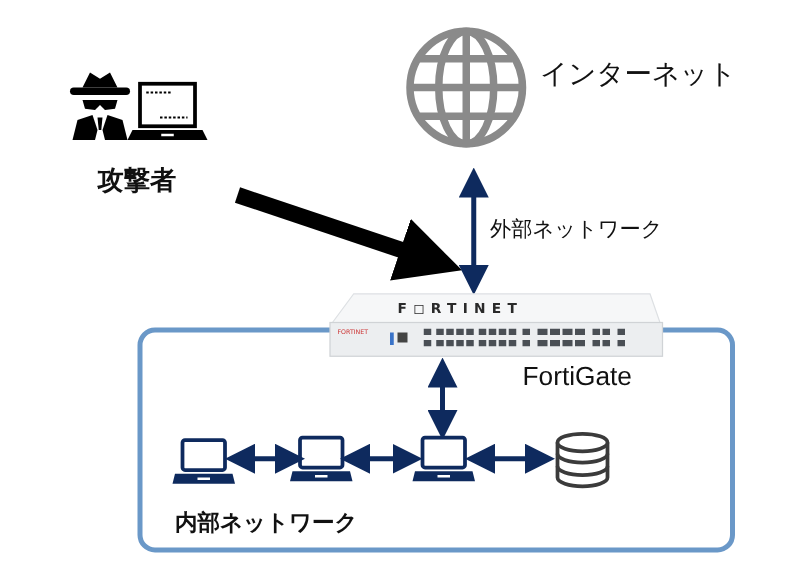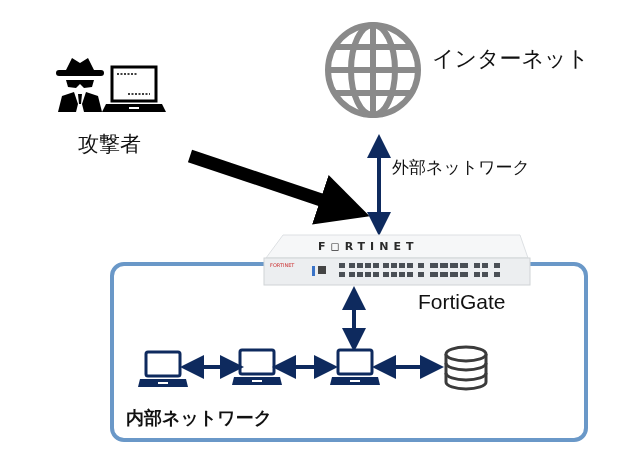--- a/index.html
+++ b/index.html
@@ -2,25 +2,25 @@
 <html><head>
 <meta charset="utf-8">
 <style>
   html, body { margin:0; padding:0; background:#ffffff; }
   body { width:639px; height:467px; position:relative; overflow:hidden;
          font-family:"DejaVu Sans", sans-serif; }
   .abs { position:absolute; }
   .label { color:#111; white-space:nowrap; }
   #internal-box { left:110px; top:262px; width:478px; height:180px;
                   border:4px solid #6a98c8; border-radius:14px; box-sizing:border-box; }
-  #lbl-attacker { left:78px; top:130px; font-size:21px; font-weight:normal; }
+  #lbl-attacker { left:78px; top:130px; font-size:21px; font-weight:bold; }
   #lbl-internet { left:432px; top:44px; font-size:22px; }
-  #lbl-external { left:392px; top:156px; font-size:17px; }
+  #lbl-external { left:392px; top:172px; font-size:17px; }
   #lbl-fortigate { left:418px; top:290px; font-size:21px; font-family:Liberation Sans, sans-serif; }
-  #lbl-internal { left:126px; top:406px; font-size:18px; font-weight:bold; }
+  #lbl-internal { left:140px; top:406px; font-size:18px; font-weight:bold; }
   svg { position:absolute; left:0; top:0; }
 </style>
 </head>
 <body>
 
 <div id="internal-box" class="abs"></div>
 
 <svg width="639" height="467" viewBox="0 0 639 467">
   <defs>
     <marker id="navyHead" markerWidth="6" markerHeight="6" refX="3" refY="3" orient="auto-start-reverse" markerUnits="strokeWidth">

